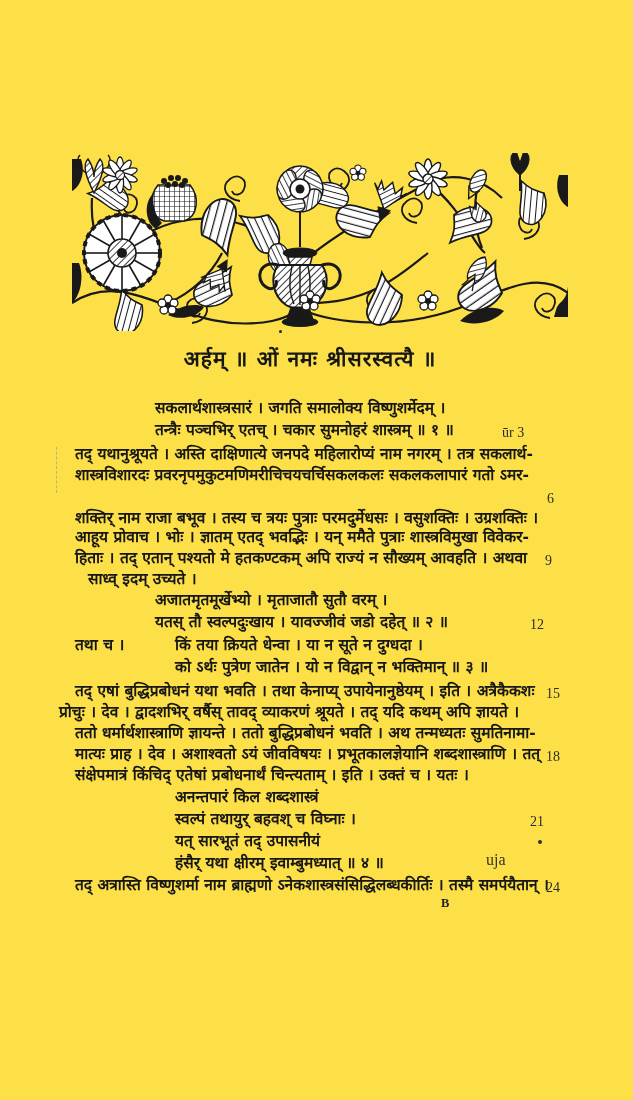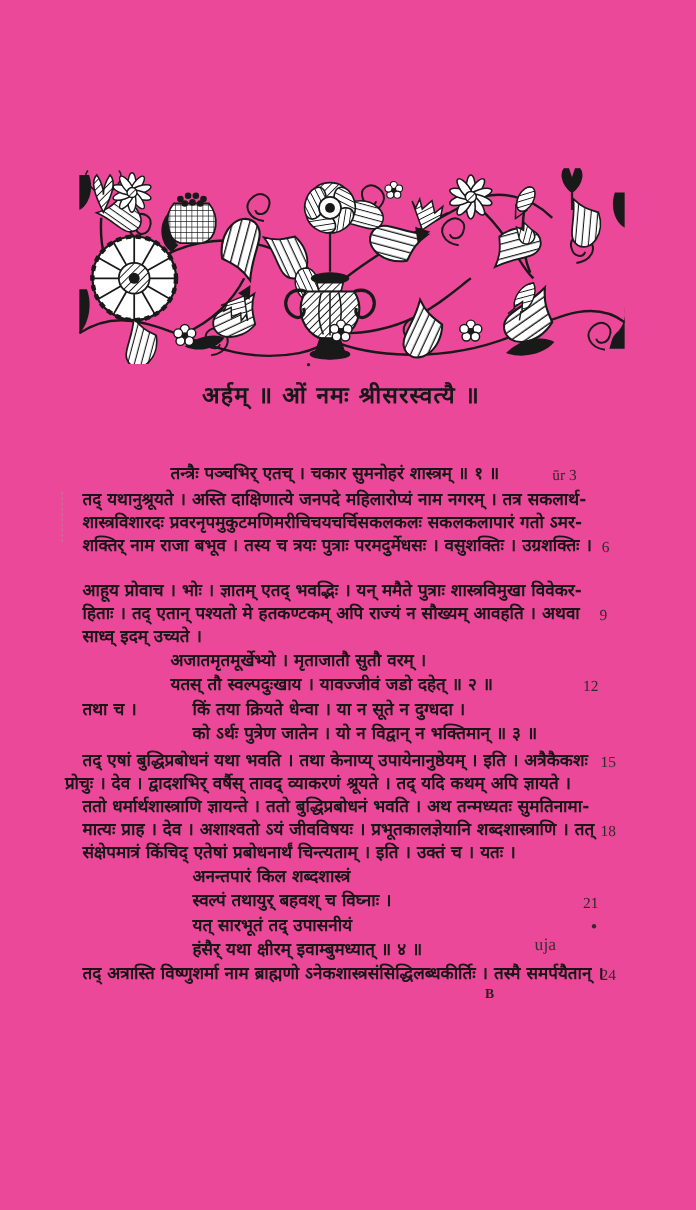--- a/index.html
+++ b/index.html
@@ -1,17 +1,17 @@
 <!DOCTYPE html>
 <html><head>
 <meta charset="utf-8">
 <style>
   html,body{margin:0;padding:0;background:#ffffff;}
   .page{
-    position:relative;width:633px;height:1100px;background:#ec4899;overflow:hidden;
+    position:relative;width:633px;height:1100px;background:#fde047;overflow:hidden;
     font-family:"DejaVu Sans",sans-serif;color:#171717;
   }
   .abs{position:absolute;}
   .dev{
     font-family:"DejaVu Sans",sans-serif;
     font-size:15.5px;font-weight:600;line-height:1;white-space:nowrap;color:#171717;
   }
   .title{
     font-size:21px;font-weight:700;letter-spacing:1px;text-align:center;width:470px;
   }
@@ -215,33 +215,34 @@
     <use href="#flor5" transform="translate(96,152)"></use>
     <use href="#flor5" transform="translate(238,148)"></use>
     <use href="#flor5" transform="translate(356,148)"></use>
     <use href="#flor5" transform="translate(286,20) scale(0.8)"></use>
   </svg>
 
   <div class="abs band-dot" style="left:279px;top:330px"></div>
 
   <div class="abs dev title" style="left:75px;top:349px">अर्हम् ॥ ओं नमः श्रीसरस्वत्यै ॥</div>
 
+  <div class="abs dev" style="left:155px;top:401px">सकलार्थशास्त्रसारं । जगति समालोक्य विष्णुशर्मेदम् ।</div>
   <div class="abs dev" style="left:155px;top:423px">तन्त्रैः पञ्चभिर् एतच् । चकार सुमनोहरं शास्त्रम् ॥ १ ॥</div>
   <div class="abs marg" style="left:502px;top:426px">ūr 3</div>
 
   <div class="abs margin-dash" style="left:56px;top:447px"></div>
 
   <div class="abs dev" style="left:75px;top:447px">तद् यथानुश्रूयते । अस्ति दाक्षिणात्ये जनपदे महिलारोप्यं नाम नगरम् । तत्र सकलार्थ-</div>
   <div class="abs dev" style="left:75px;top:468px">शास्त्रविशारदः प्रवरनृपमुकुटमणिमरीचिचयचर्चिसकलकलः सकलकलापारं गतो ऽमर-</div>
-  <div class="abs dev" style="left:75px;top:489px">शक्तिर् नाम राजा बभूव । तस्य च त्रयः पुत्राः परमदुर्मेधसः । वसुशक्तिः । उग्रशक्तिः ।</div>
+  <div class="abs dev" style="left:75px;top:511px">शक्तिर् नाम राजा बभूव । तस्य च त्रयः पुत्राः परमदुर्मेधसः । वसुशक्तिः । उग्रशक्तिः ।</div>
   <div class="abs marg" style="left:547px;top:492px">6</div>
   <div class="abs dev" style="left:75px;top:551px">हिताः । तद् एतान् पश्यतो मे हतकण्टकम् अपि राज्यं न सौख्यम् आवहति । अथवा</div>
   <div class="abs dev" style="left:75px;top:530px">आहूय प्रोवाच । भोः । ज्ञातम् एतद् भवद्भिः । यन् ममैते पुत्राः शास्त्रविमुखा विवेकर-</div>
   <div class="abs marg" style="left:545px;top:554px">9</div>
-  <div class="abs dev" style="left:75px;top:572px">साध्व् इदम् उच्यते ।</div>
+  <div class="abs dev" style="left:88px;top:572px">साध्व् इदम् उच्यते ।</div>
 
   <div class="abs dev" style="left:155px;top:593px">अजातमृतमूर्खेभ्यो । मृताजातौ सुतौ वरम् ।</div>
   <div class="abs dev" style="left:155px;top:615px">यतस् तौ स्वल्पदुःखाय । यावज्जीवं जडो दहेत् ॥ २ ॥</div>
   <div class="abs marg" style="left:530px;top:618px">12</div>
 
   <div class="abs dev" style="left:75px;top:638px">तथा च ।</div>
   <div class="abs dev" style="left:175px;top:638px">किं तया क्रियते धेन्वा । या न सूते न दुग्धदा ।</div>
   <div class="abs dev" style="left:175px;top:660px">को ऽर्थः पुत्रेण जातेन । यो न विद्वान् न भक्तिमान् ॥ ३ ॥</div>
 
   <div class="abs dev" style="left:75px;top:684px">तद् एषां बुद्धिप्रबोधनं यथा भवति । तथा केनाप्य् उपायेनानुष्ठेयम् । इति । अत्रैकैकशः</div>

